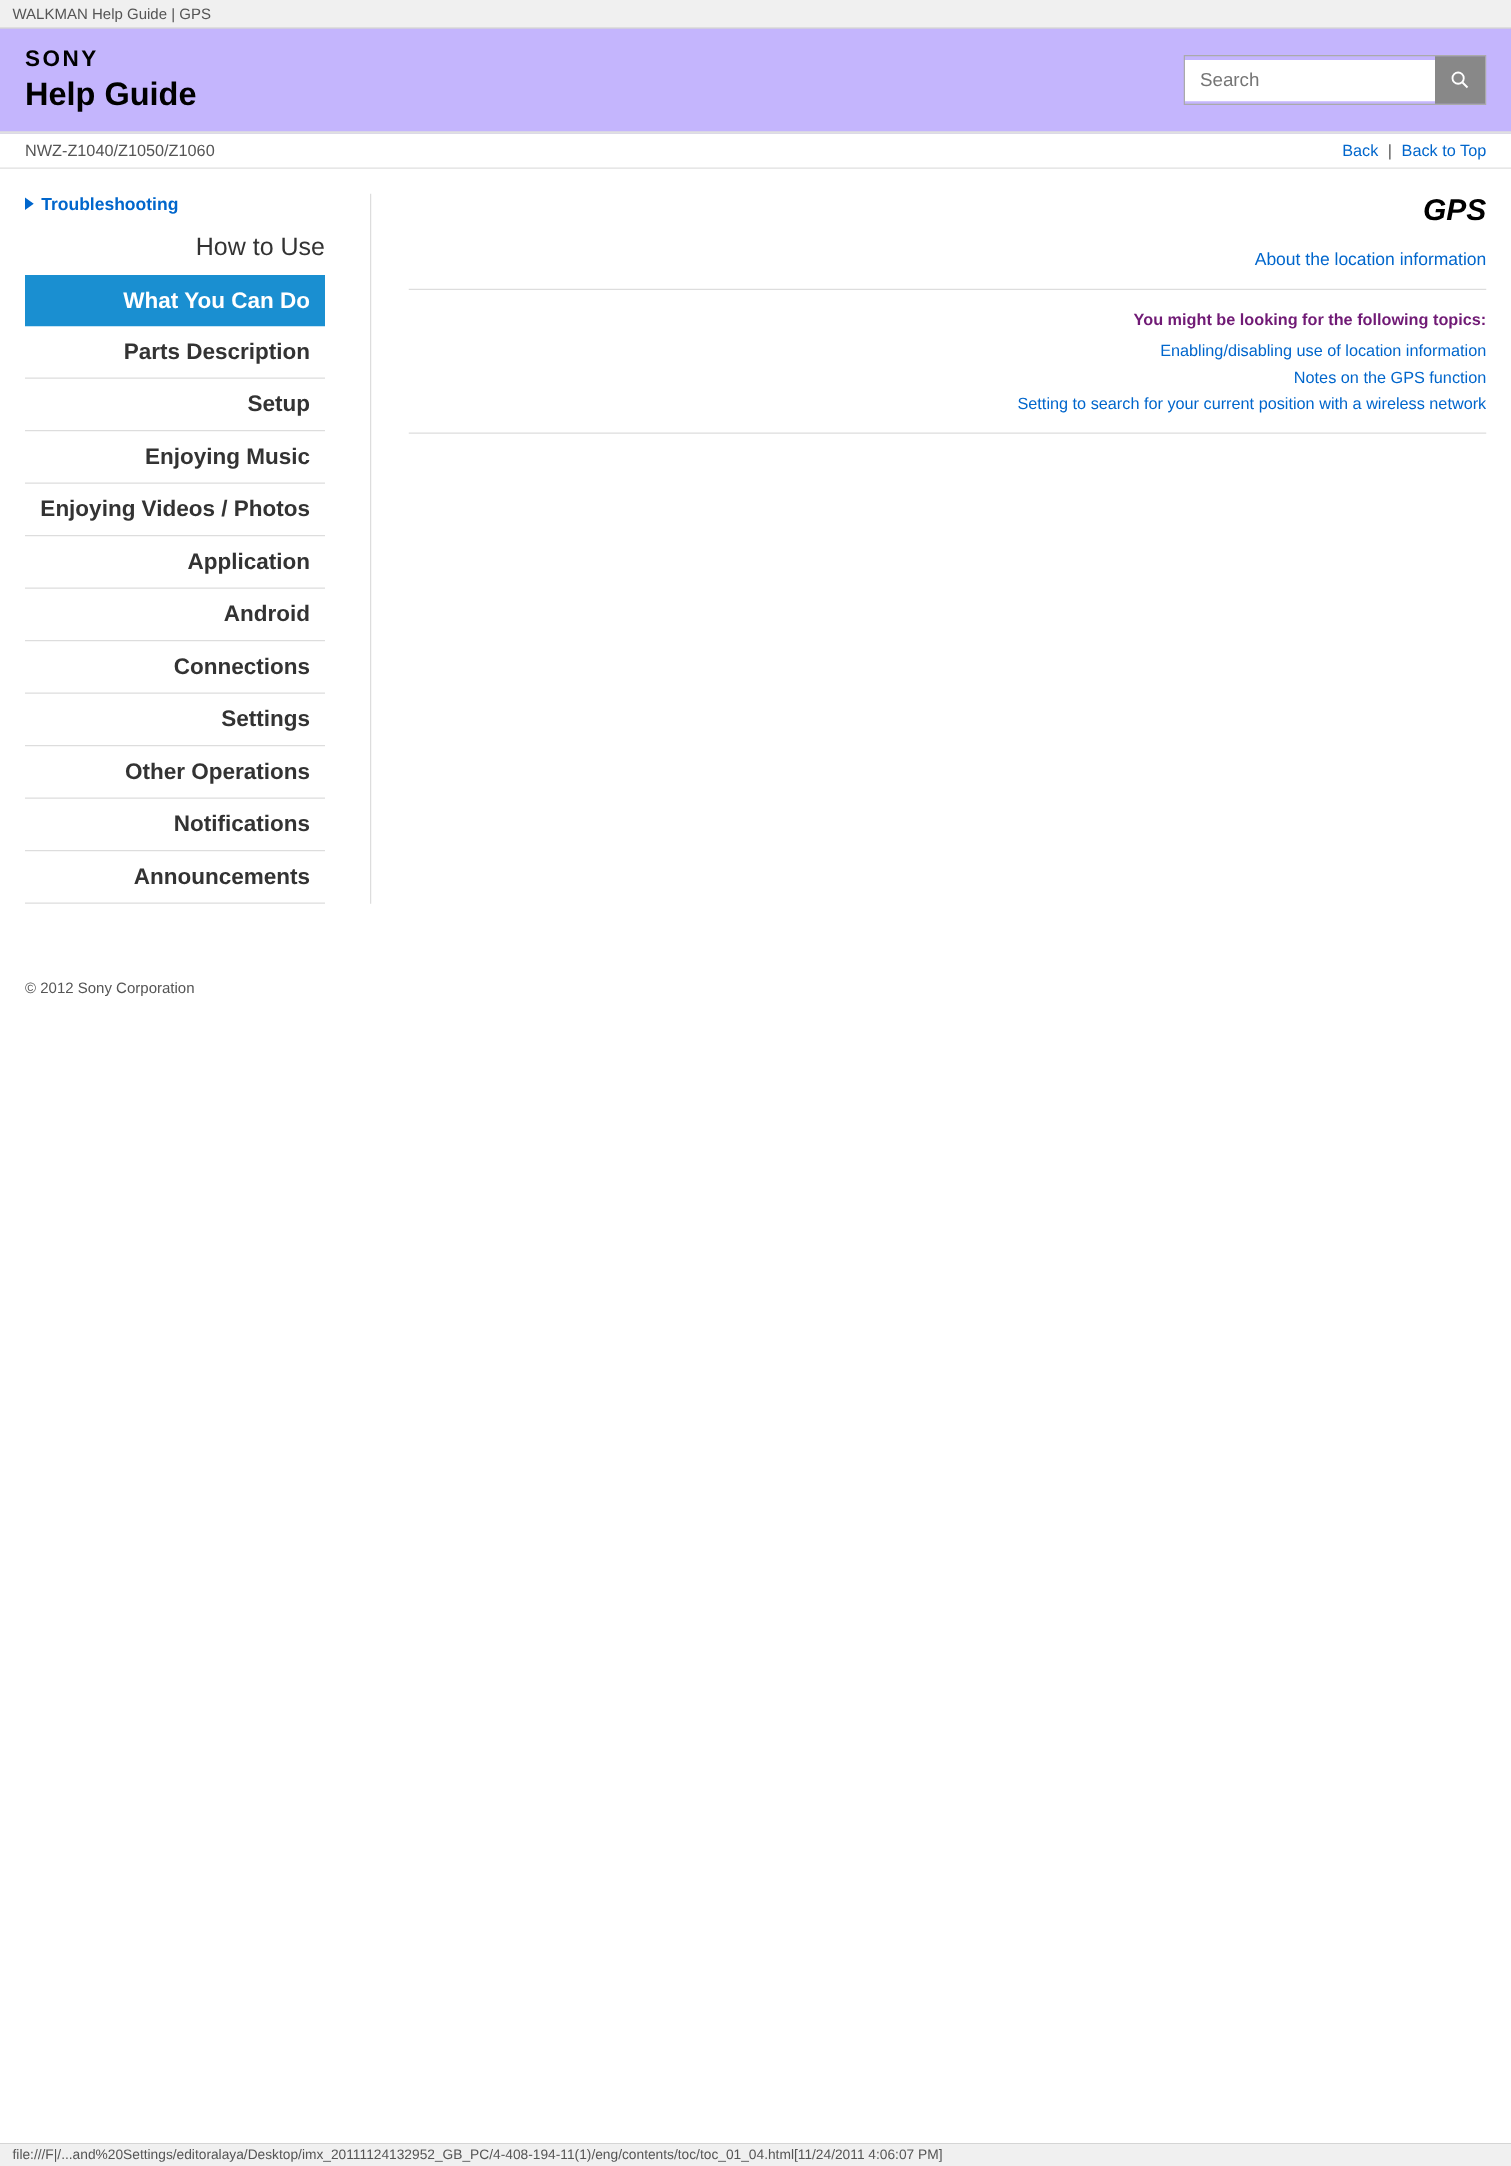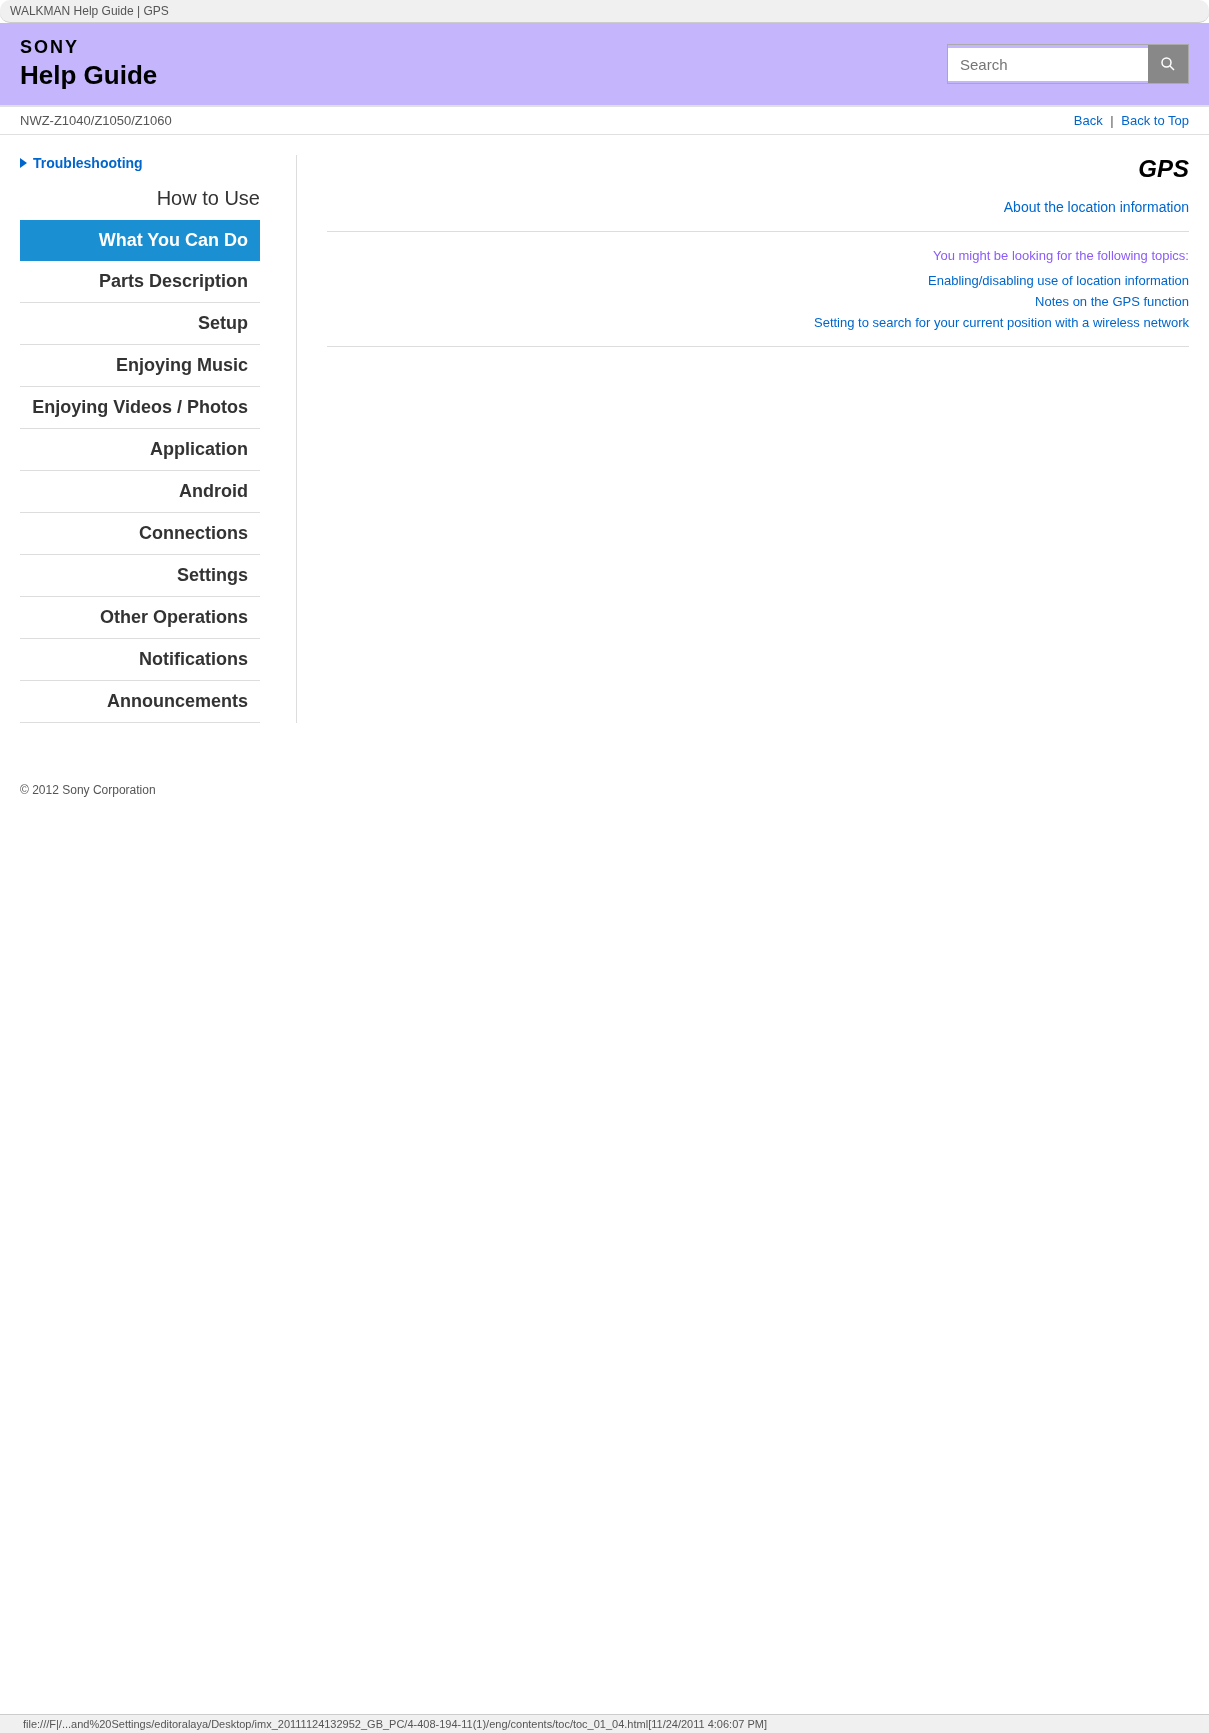--- a/index.html
+++ b/index.html
@@ -11,21 +11,20 @@
       background: #fff;
     }
 
     
     .browser-title-bar {
       background: #f0f0f0;
       border-bottom: 1px solid #ccc;
       padding: 4px 10px;
       font-size: 12px;
       color: #555;
-      border-radius: 10px;
     }
 
     
     .header {
       background: #c4b5fd;
       border-bottom: 2px solid #e0e0e0;
       padding: 14px 20px 14px 20px;
       display: flex;
       align-items: center;
       justify-content: space-between;
@@ -184,24 +183,24 @@
       margin-bottom: 16px;
     }
 
     .content-divider {
       border: none;
       border-top: 1px solid #ddd;
       margin: 16px 0;
     }
 
     .you-might-label {
-      font-weight: normal;
+      font-weight: bold;
       font-size: 13px;
       margin-bottom: 10px;
-      color: #8b5cf6;
+      color: #701a75;
       margin-left: 24px;
     }
 
     .related-link {
       color: #0066cc;
       text-decoration: none;
       font-size: 13px;
       display: block;
       margin-bottom: 6px;
     }
@@ -215,21 +214,21 @@
     }
 
     
     .browser-status-bar {
       position: fixed;
       bottom: 0;
       left: 0;
       right: 0;
       background: #f0f0f0;
       border-top: 1px solid #ccc;
-      padding: 3px 23px;
+      padding: 3px 10px;
       font-size: 11px;
       color: #555;
     }
   </style>
 </head>
 <body>
 
 <div class="browser-title-bar">
   <span>WALKMAN Help Guide | GPS</span>
 </div>

